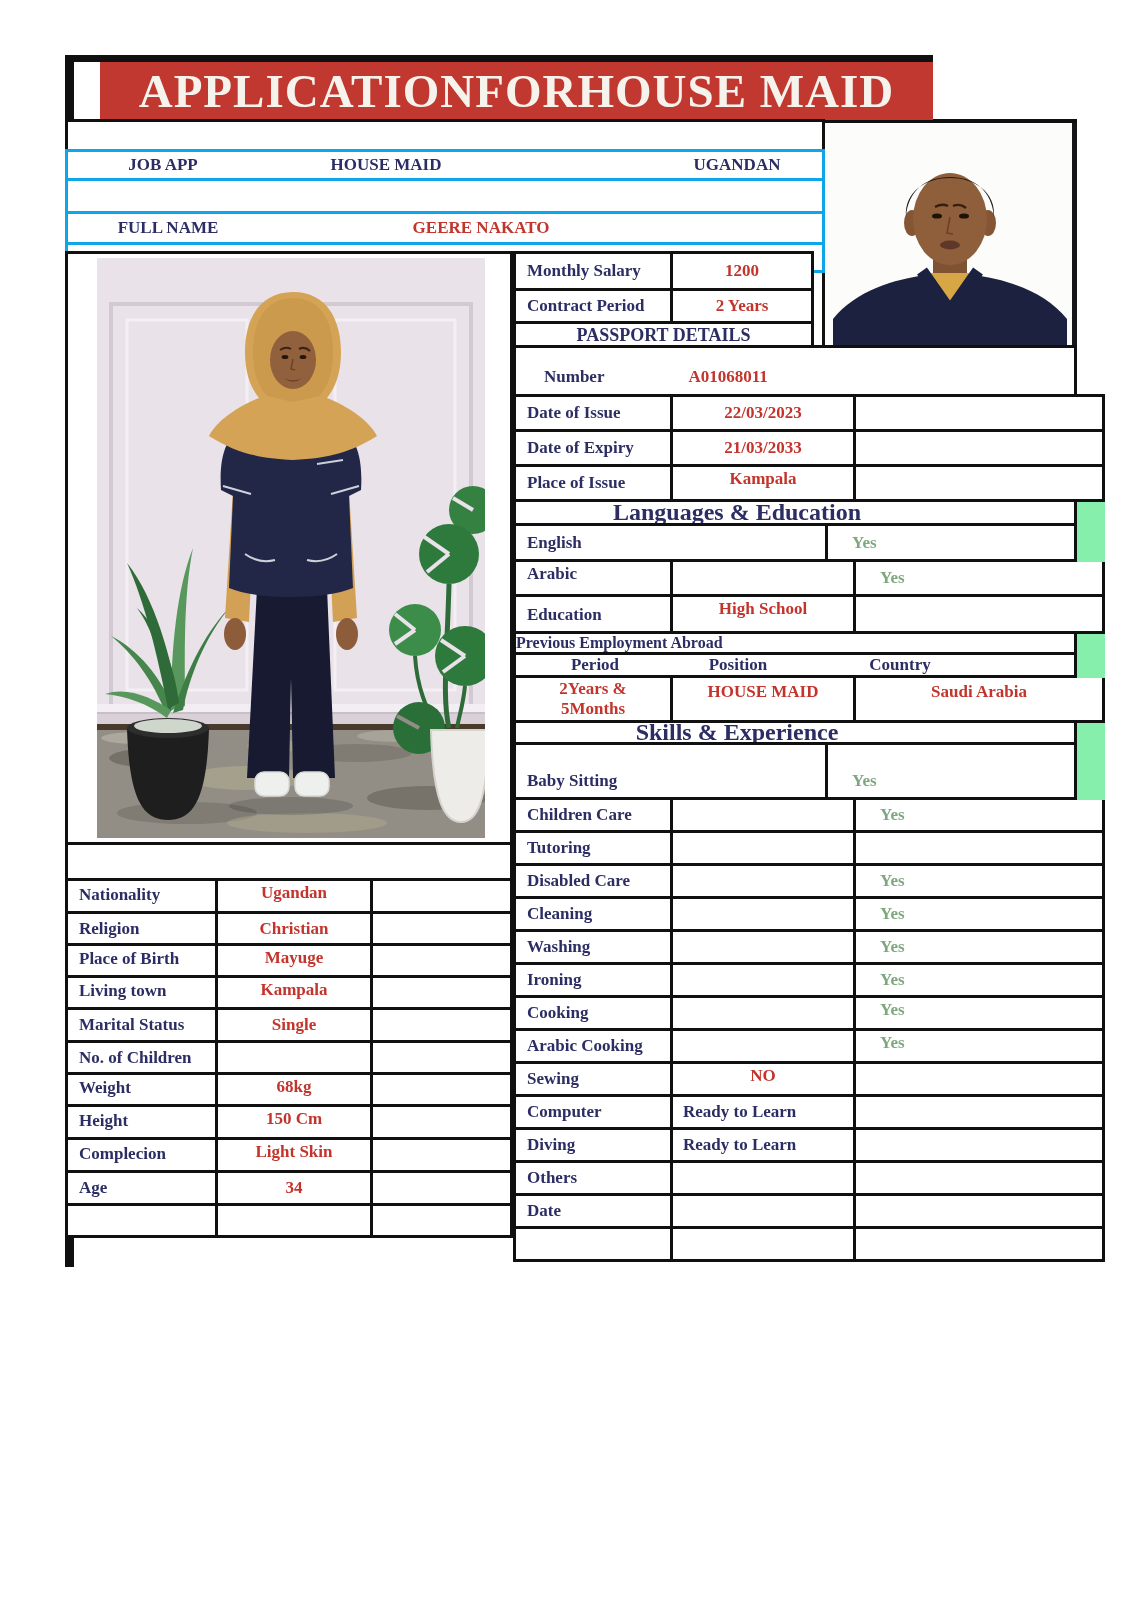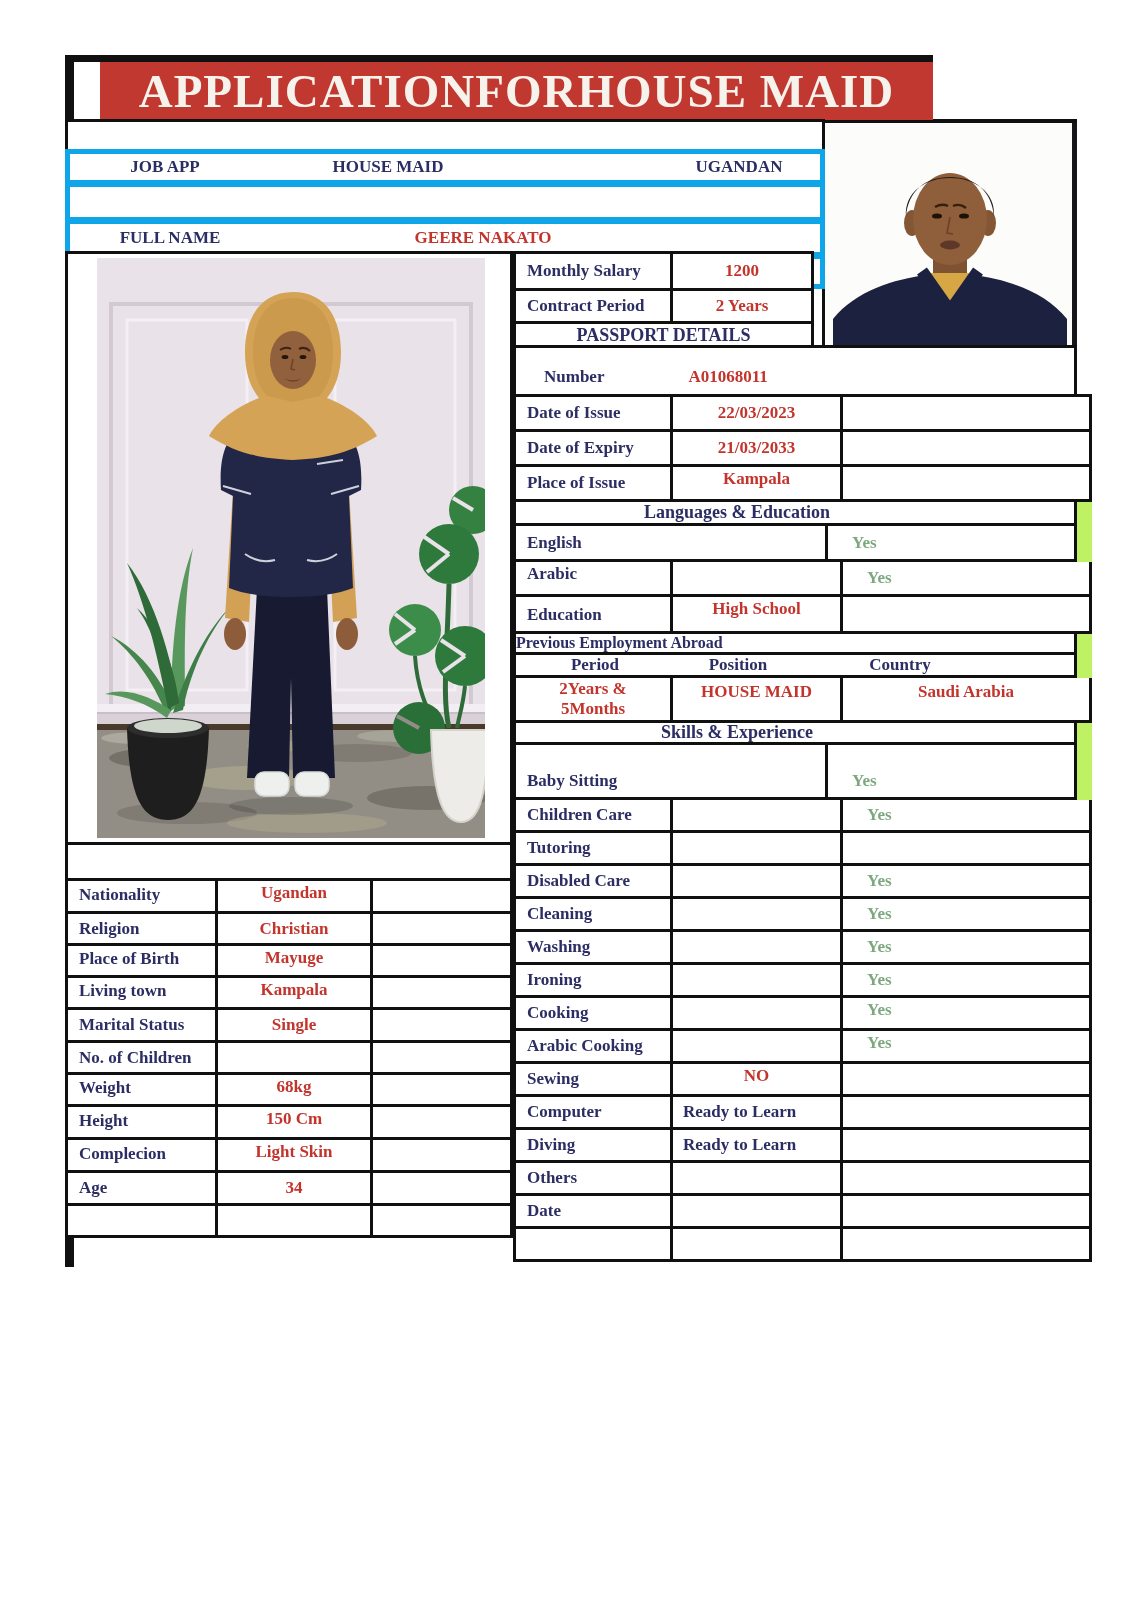--- a/index.html
+++ b/index.html
@@ -3,42 +3,42 @@
 <meta charset="utf-8">
 <style>
   html,body{margin:0;padding:0;background:#ffffff}
   .page{position:relative;width:1130px;height:1600px;background:#fff;overflow:hidden;
         font-family:"Liberation Serif",serif;font-weight:700;color:#2b2d63}
   .bar{position:absolute;background:#101010}
   .banner{position:absolute;background:#c0382f;display:flex;align-items:center;justify-content:center}
   .banner span{color:#f6f3ec;font-size:47px;letter-spacing:1px;white-space:nowrap}
   .strip{position:absolute;border:3px solid #101010;background:#fff;box-sizing:border-box}
   .hdrblock{position:absolute}
-  .hrow{border:5px solid #0ea5e9;background:#fff;position:relative;margin-top:-3px;font-size:17px}
+  .hrow{border:3px solid #0ea5e9;background:#fff;position:relative;margin-top:-3px;font-size:17px}
   .hrow span{position:absolute;top:50%;transform:translate(-50%,-50%);white-space:nowrap}
   .photo-frame{position:absolute;border:3px solid #101010;background:#fff;box-sizing:border-box}
-  .tbl{position:absolute;border-top:3px solid #101010;border-left:3px solid #101010;background:#bef264}
+  .tbl{position:absolute;border-top:3px solid #101010;border-left:3px solid #101010;background:#86efac}
   .row{display:flex}
   .cell{box-sizing:border-box;border-right:3px solid #101010;border-bottom:3px solid #101010;
         display:flex;align-items:center;font-size:17px;background:#fff;white-space:nowrap;overflow:hidden}
   .c-lab{width:157px;padding-left:11px}
-  .c-mid{width:170px;justify-content:center}
+  .c-mid{width:183px;justify-content:center}
   .c-rt{width:249px;padding-left:24px}
   .c-lm{width:312px;padding-left:11px}
   .c-full{width:561px}
   .p-lab{width:150px;padding-left:11px}
   .p-val{width:155px;justify-content:center}
   .p-x{width:140px}
   .red{color:#c2342c}
   .grn{color:#7da87e}
   .vtop{align-items:flex-start;padding-top:2px}
   .vbot{align-items:flex-end;padding-bottom:6px}
   .sec{justify-content:center;font-size:18px}
   .seclft{justify-content:flex-start;font-size:16px}
-  .secoff{justify-content:center;padding-right:116px;font-size:18px}
+  .secoff{justify-content:center;padding-right:116px;font-size:24px}
   .num-row .cell{align-items:flex-end;padding-bottom:7px}
   .perhdr{position:relative}
   .perhdr span{position:absolute;top:50%;transform:translate(-50%,-50%);white-space:nowrap}
   .twoline{flex-direction:column;justify-content:center;line-height:1.15}
 </style>
 </head>
 <body>
 
 <div class="page">
 

